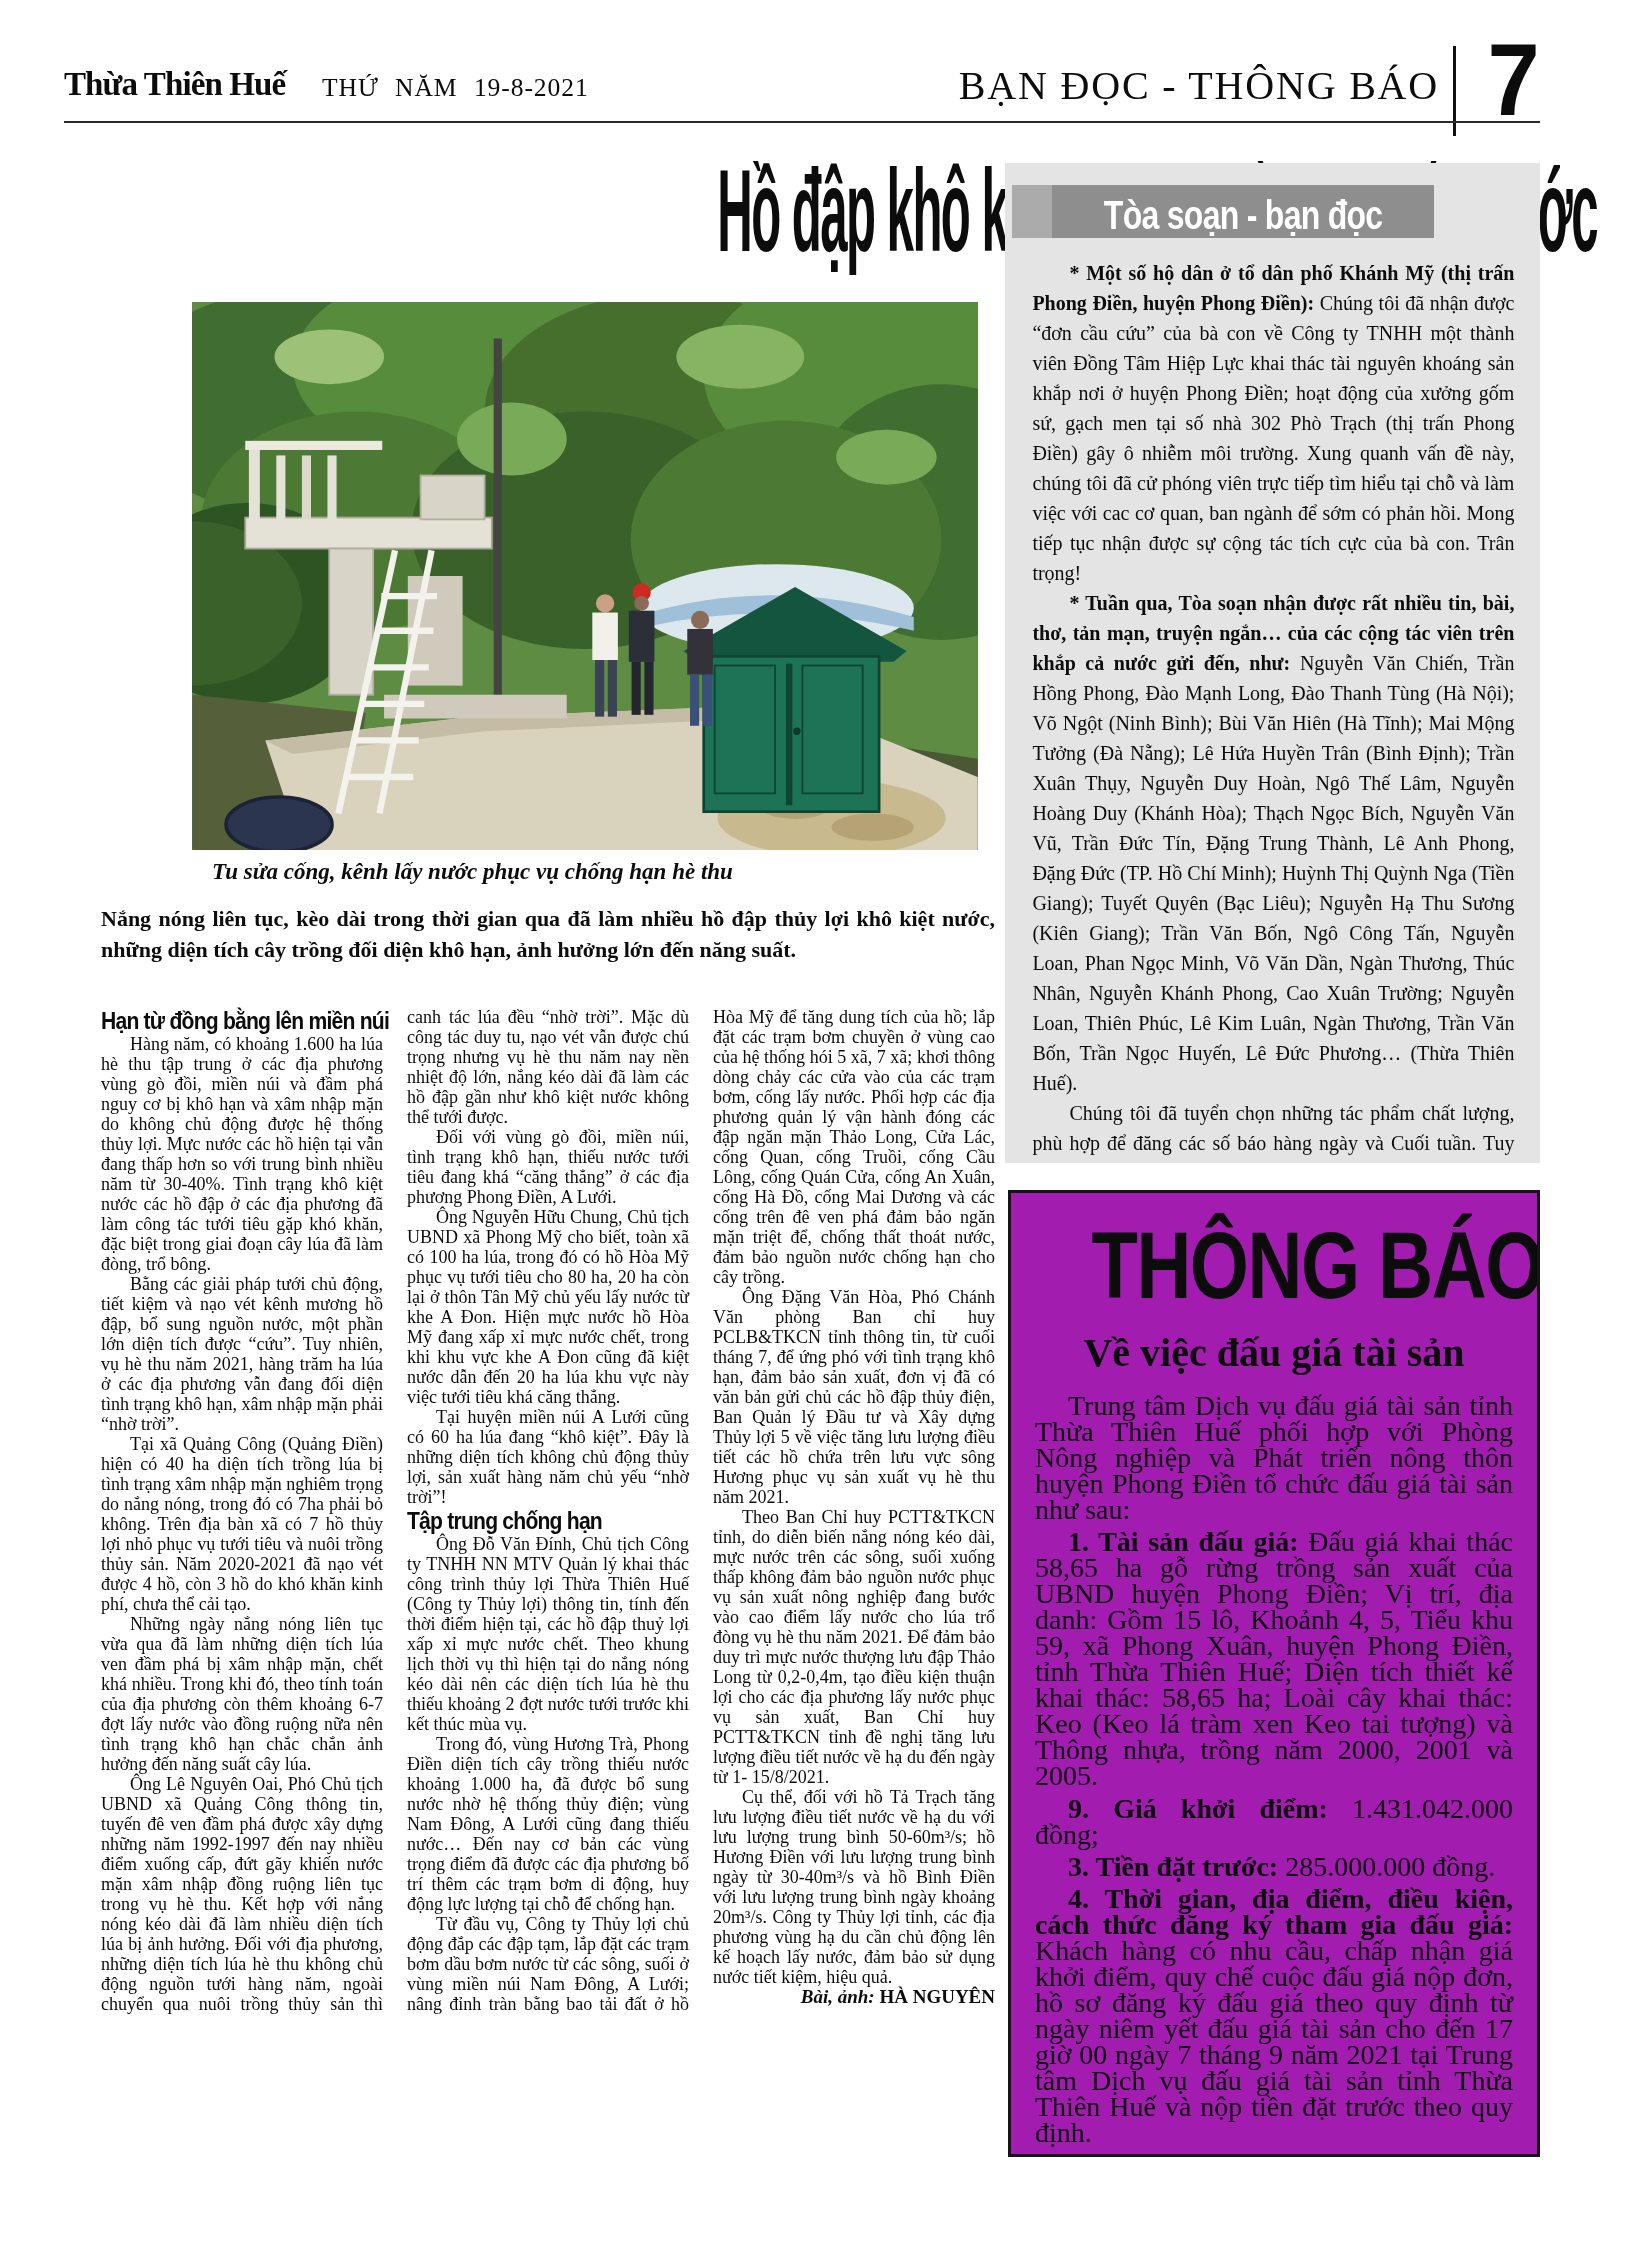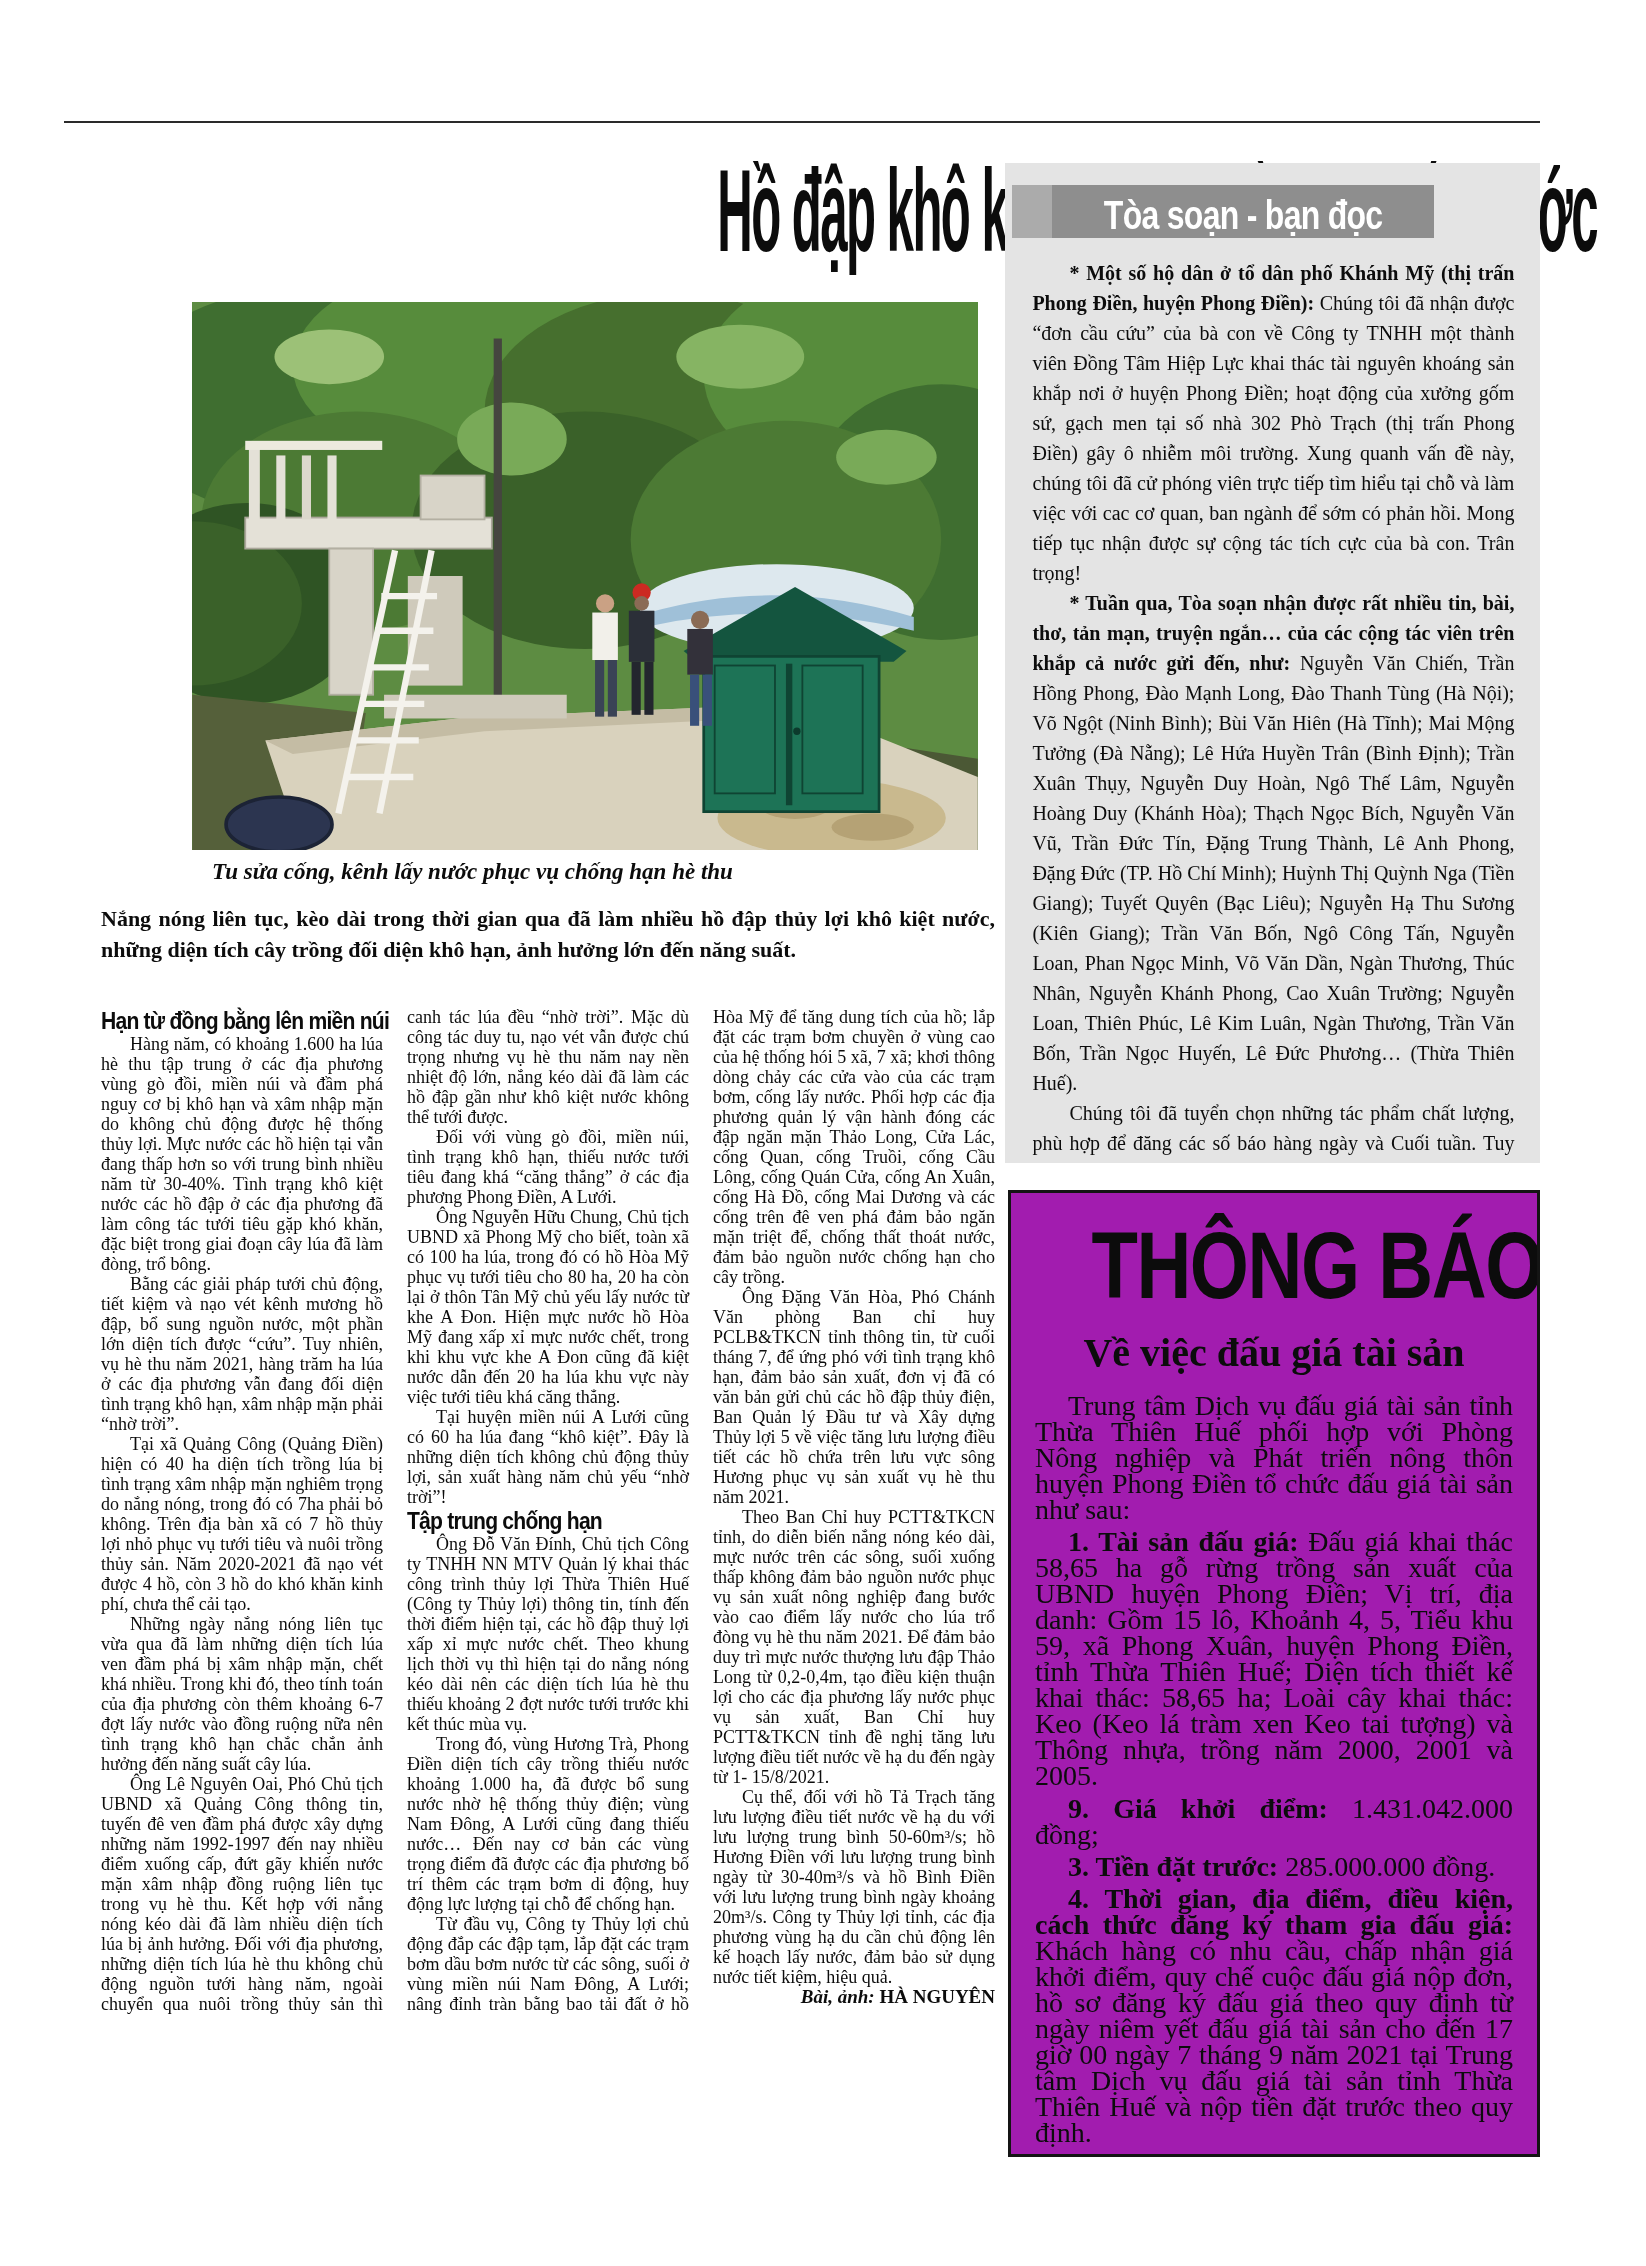--- a/index.html
+++ b/index.html
@@ -57,20 +57,27 @@
                      font-size:95px;letter-spacing:-1.8px;transform:scaleX(.80);transform-origin:center top;white-space:nowrap;}
   .notice-sub{text-align:center;font-weight:bold;font-size:40px;margin-top:9.1px;margin-bottom:16.4px;}
   .notice-body{font-size:28px;line-height:26px;text-align:justify;}
   .notice-body p{margin:0 0 6.4px 0;text-indent:33px;}
 </style>
 </head>
 <body>
 
 <div class="page">
 
+  <div class="masthead">
+    <div class="brand">Thừa Thiên Huế</div>
+    <div class="issue-date">THỨ NĂM 19-8-2021</div>
+    <div class="section-title">BẠN ĐỌC - THÔNG BÁO</div>
+    <div class="pg-rule"></div>
+    <div class="page-num">7</div>
+  </div>
   <div class="head-rule"></div>
 
   <div class="headline-wrap">
     <span class="headline">Hồ đập khô kiệt, ruộng đồng thiếu nước</span>
   </div>
 
   <div class="photo">
     <svg width="786" height="548" viewBox="0 0 860 600">
 
       <rect x="0" y="0" width="860" height="600" fill="#5d8c42"></rect>

